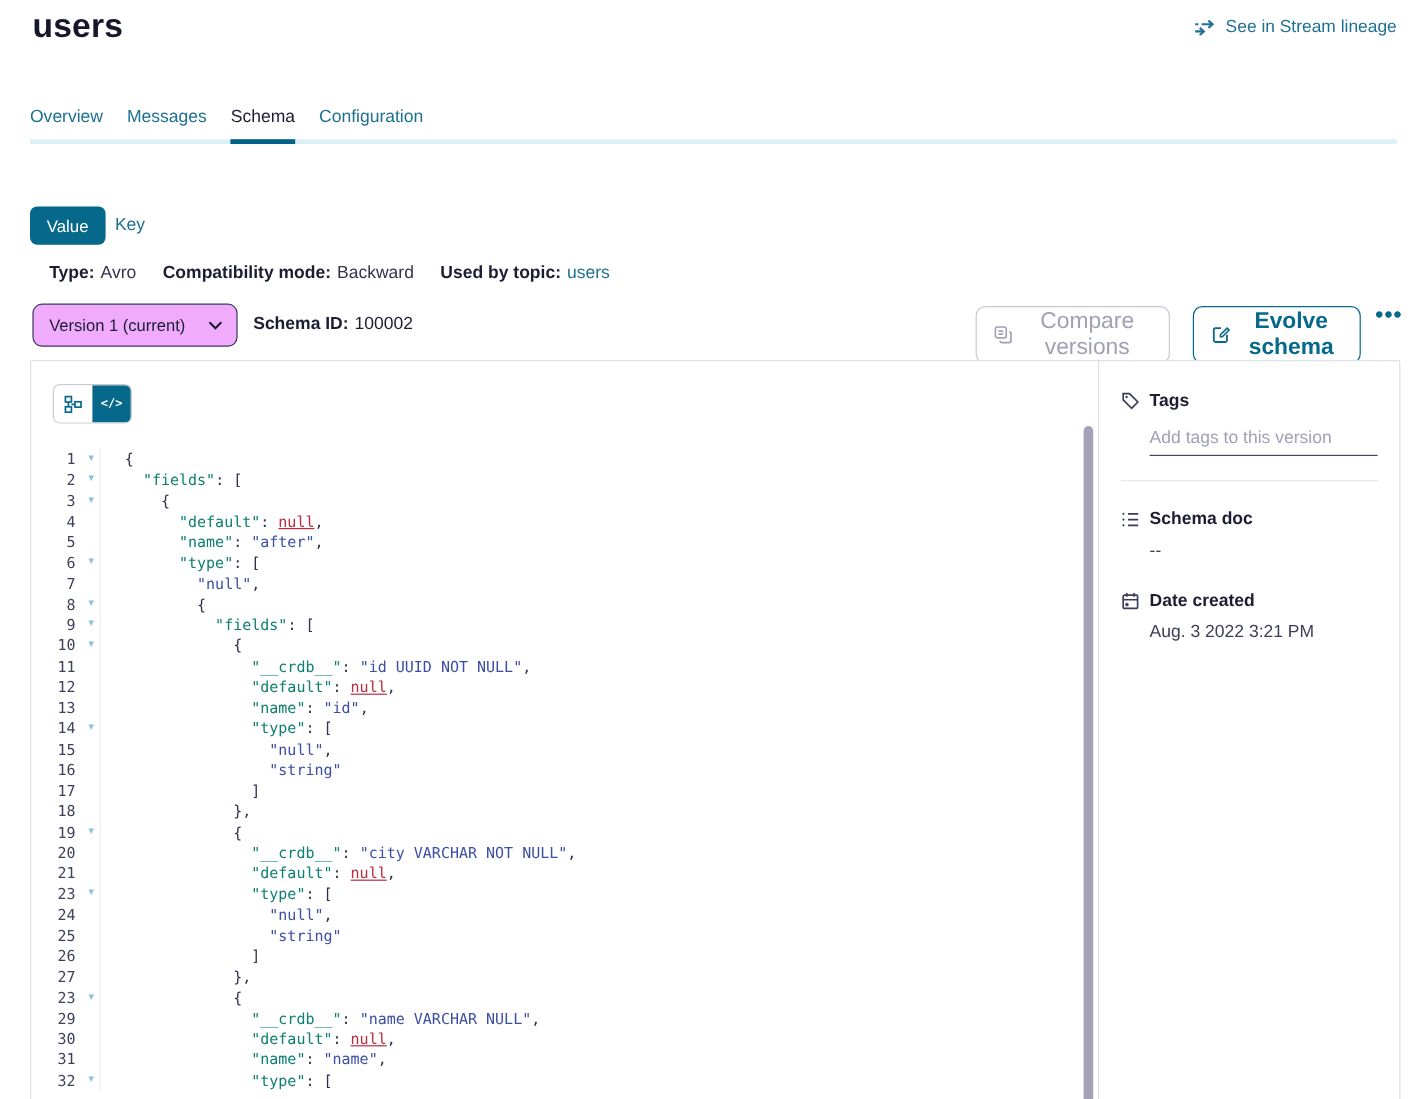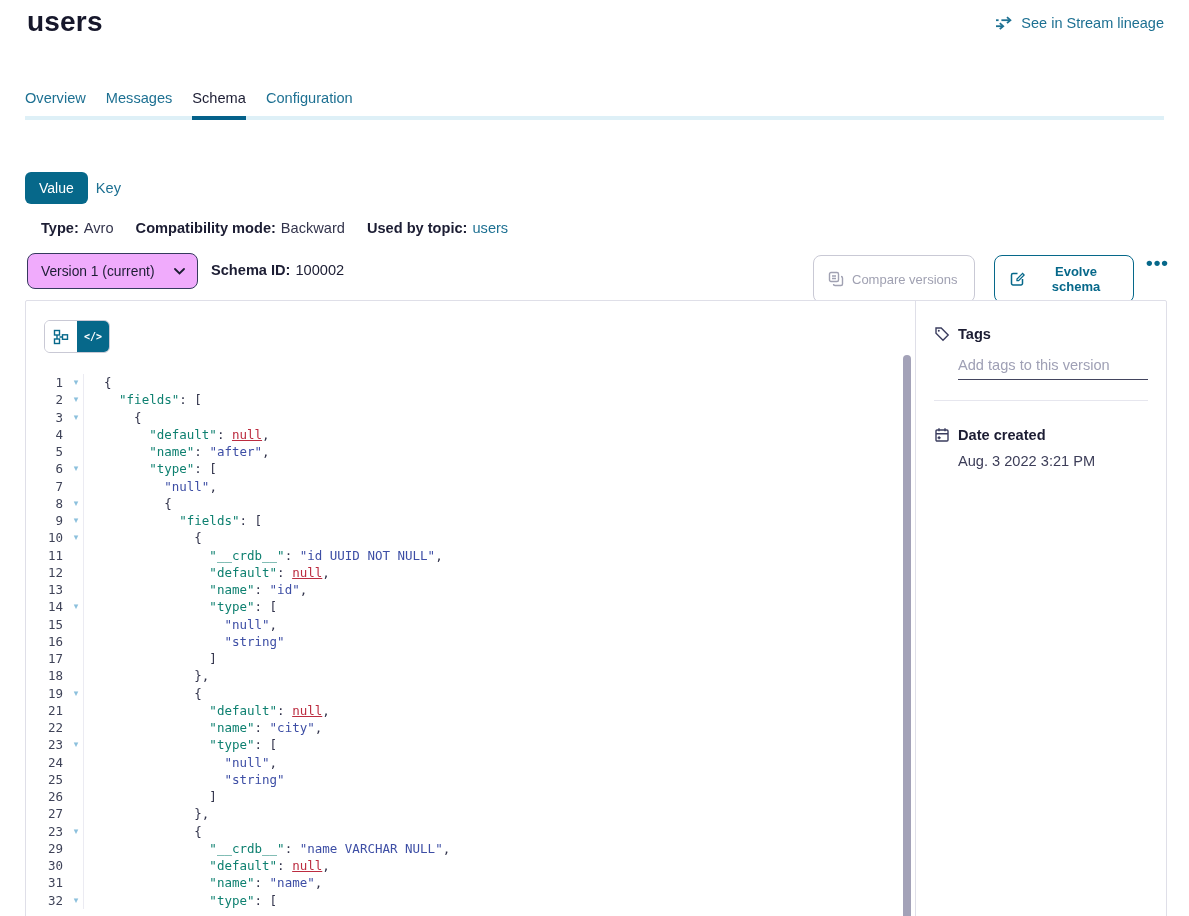--- a/index.html
+++ b/index.html
@@ -31,21 +31,21 @@
   .meta-item .val { color:#33344c; }
   .meta-item .val.link { color:#1d7092; cursor:pointer; }
 
   
   .version-select { position:absolute; left:27px; top:253px; width:171px; height:36px; border:1px solid #363a5e;
     border-radius:8px; background:#f0abfc; display:flex; align-items:center; justify-content:space-between;
     padding:0 12px 0 13px; font-size:13.8px; color:#1c1d33; cursor:pointer; }
   .schema-id { position:absolute; left:211px; top:262px; font-size:14.6px; }
   .schema-id b { font-weight:700; margin-right:5px;text-align:right; }
   .btn { position:absolute; top:255px; height:48px; border-radius:8px; background:#fff; display:flex;
-    align-items:center; gap:8px; padding:0 14px; font-size:13px; cursor:pointer; border:1px solid; font-family:inherit; }
+    align-items:center; gap:8px; padding:0 14px; font-size:19px; cursor:pointer; border:1px solid; font-family:inherit; }
   .btn-compare { left:813px; width:162px; border-color:#c9c9d5; color:#a0a1b2; }
   .btn-evolve { left:994px; width:140px; border-color:#06688a; color:#06688a; font-weight:600; }
   .more-menu { position:absolute; left:1146px; top:252px; color:#06688a; font-size:19px; letter-spacing:1px;
     cursor:pointer; font-weight:700; }
 
   
   .card { position:absolute; left:25px; top:300px; width:1142px; height:660px; border:1px solid #dfdfe8;
     border-radius:2px; background:#fff; display:flex; }
   .editor-pane { position:relative; width:892px; border-right:1px solid #dfdfe8; overflow:hidden; }
 
@@ -189,22 +189,22 @@
           <div class="code-line"><span class="gutter"><span class="lnum">10</span><span class="fold">▾</span></span><span class="code-text"><span class="c-p">            {</span></span></div>
           <div class="code-line"><span class="gutter"><span class="lnum">11</span></span><span class="code-text"><span class="c-p">              </span><span class="c-k">"__crdb__"</span><span class="c-p">: </span><span class="c-s">"id UUID NOT NULL"</span><span class="c-p">,</span></span></div>
           <div class="code-line"><span class="gutter"><span class="lnum">12</span></span><span class="code-text"><span class="c-p">              </span><span class="c-k">"default"</span><span class="c-p">: </span><span class="c-n">null</span><span class="c-p">,</span></span></div>
           <div class="code-line"><span class="gutter"><span class="lnum">13</span></span><span class="code-text"><span class="c-p">              </span><span class="c-k">"name"</span><span class="c-p">: </span><span class="c-s">"id"</span><span class="c-p">,</span></span></div>
           <div class="code-line"><span class="gutter"><span class="lnum">14</span><span class="fold">▾</span></span><span class="code-text"><span class="c-p">              </span><span class="c-k">"type"</span><span class="c-p">: [</span></span></div>
           <div class="code-line"><span class="gutter"><span class="lnum">15</span></span><span class="code-text"><span class="c-p">                </span><span class="c-s">"null"</span><span class="c-p">,</span></span></div>
           <div class="code-line"><span class="gutter"><span class="lnum">16</span></span><span class="code-text"><span class="c-p">                </span><span class="c-s">"string"</span></span></div>
           <div class="code-line"><span class="gutter"><span class="lnum">17</span></span><span class="code-text"><span class="c-p">              ]</span></span></div>
           <div class="code-line"><span class="gutter"><span class="lnum">18</span></span><span class="code-text"><span class="c-p">            },</span></span></div>
           <div class="code-line"><span class="gutter"><span class="lnum">19</span><span class="fold">▾</span></span><span class="code-text"><span class="c-p">            {</span></span></div>
+          <div class="code-line"><span class="gutter"><span class="lnum">20</span></span><span class="code-text"><span class="c-p">              </span><span class="c-k">"__crdb__"</span><span class="c-p">: </span><span class="c-s">"city VARCHAR NOT NULL"</span><span class="c-p">,</span></span></div>
           <div class="code-line"><span class="gutter"><span class="lnum">21</span></span><span class="code-text"><span class="c-p">              </span><span class="c-k">"default"</span><span class="c-p">: </span><span class="c-n">null</span><span class="c-p">,</span></span></div>
-          <div class="code-line"><span class="gutter"><span class="lnum">22</span></span><span class="code-text"><span class="c-p">              </span><span class="c-k">"name"</span><span class="c-p">: </span><span class="c-s">"city"</span><span class="c-p">,</span></span></div>
           <div class="code-line"><span class="gutter"><span class="lnum">23</span><span class="fold">▾</span></span><span class="code-text"><span class="c-p">              </span><span class="c-k">"type"</span><span class="c-p">: [</span></span></div>
           <div class="code-line"><span class="gutter"><span class="lnum">24</span></span><span class="code-text"><span class="c-p">                </span><span class="c-s">"null"</span><span class="c-p">,</span></span></div>
           <div class="code-line"><span class="gutter"><span class="lnum">25</span></span><span class="code-text"><span class="c-p">                </span><span class="c-s">"string"</span></span></div>
           <div class="code-line"><span class="gutter"><span class="lnum">26</span></span><span class="code-text"><span class="c-p">              ]</span></span></div>
           <div class="code-line"><span class="gutter"><span class="lnum">27</span></span><span class="code-text"><span class="c-p">            },</span></span></div>
           <div class="code-line"><span class="gutter"><span class="lnum">23</span><span class="fold">▾</span></span><span class="code-text"><span class="c-p">            {</span></span></div>
           <div class="code-line"><span class="gutter"><span class="lnum">29</span></span><span class="code-text"><span class="c-p">              </span><span class="c-k">"__crdb__"</span><span class="c-p">: </span><span class="c-s">"name VARCHAR NULL"</span><span class="c-p">,</span></span></div>
           <div class="code-line"><span class="gutter"><span class="lnum">30</span></span><span class="code-text"><span class="c-p">              </span><span class="c-k">"default"</span><span class="c-p">: </span><span class="c-n">null</span><span class="c-p">,</span></span></div>
           <div class="code-line"><span class="gutter"><span class="lnum">31</span></span><span class="code-text"><span class="c-p">              </span><span class="c-k">"name"</span><span class="c-p">: </span><span class="c-s">"name"</span><span class="c-p">,</span></span></div>
           <div class="code-line"><span class="gutter"><span class="lnum">32</span><span class="fold">▾</span></span><span class="code-text"><span class="c-p">              </span><span class="c-k">"type"</span><span class="c-p">: [</span></span></div>
@@ -221,20 +221,34 @@
             <circle cx="4.8" cy="4.8" r="1" fill="#3a3c5e" stroke="none"></circle>
           </svg>
         </span>
         <span>Tags</span>
       </div>
       <div class="side-indent">
         <input class="tags-input" placeholder="Add tags to this version" style="">
       </div>
       <hr class="side-divider">
 
+      <div class="sec-schema-doc">
+        <div class="side-header">
+          <span>
+            <svg width="16" height="16" viewBox="0 0 16 16" fill="none" stroke="#3a3c5e" stroke-width="1.5">
+              <circle cx="2.2" cy="3.2" r="0.9" fill="#3a3c5e" stroke="none"></circle>
+              <circle cx="2.2" cy="8" r="0.9" fill="#3a3c5e" stroke="none"></circle>
+              <circle cx="2.2" cy="12.8" r="0.9" fill="#3a3c5e" stroke="none"></circle>
+              <path d="M6 3.2 h8.5 M6 8 h8.5 M6 12.8 h8.5"></path>
+            </svg>
+          </span>
+          <span>Schema doc</span>
+        </div>
+        <div class="side-value side-indent">--</div>
+      </div>
 
       <div class="sec-date">
         <div class="side-header">
           <span>
             <svg width="16" height="16" viewBox="0 0 16 16" fill="none" stroke="#3a3c5e" stroke-width="1.4">
               <rect x="2" y="3" width="12" height="11" rx="1"></rect>
               <path d="M5 1.2 v3 M11 1.2 v3 M2 6.8 h12"></path>
               <path d="M3.6 10.8 h3 M5.1 9.3 v3"></path>
             </svg>
           </span>

